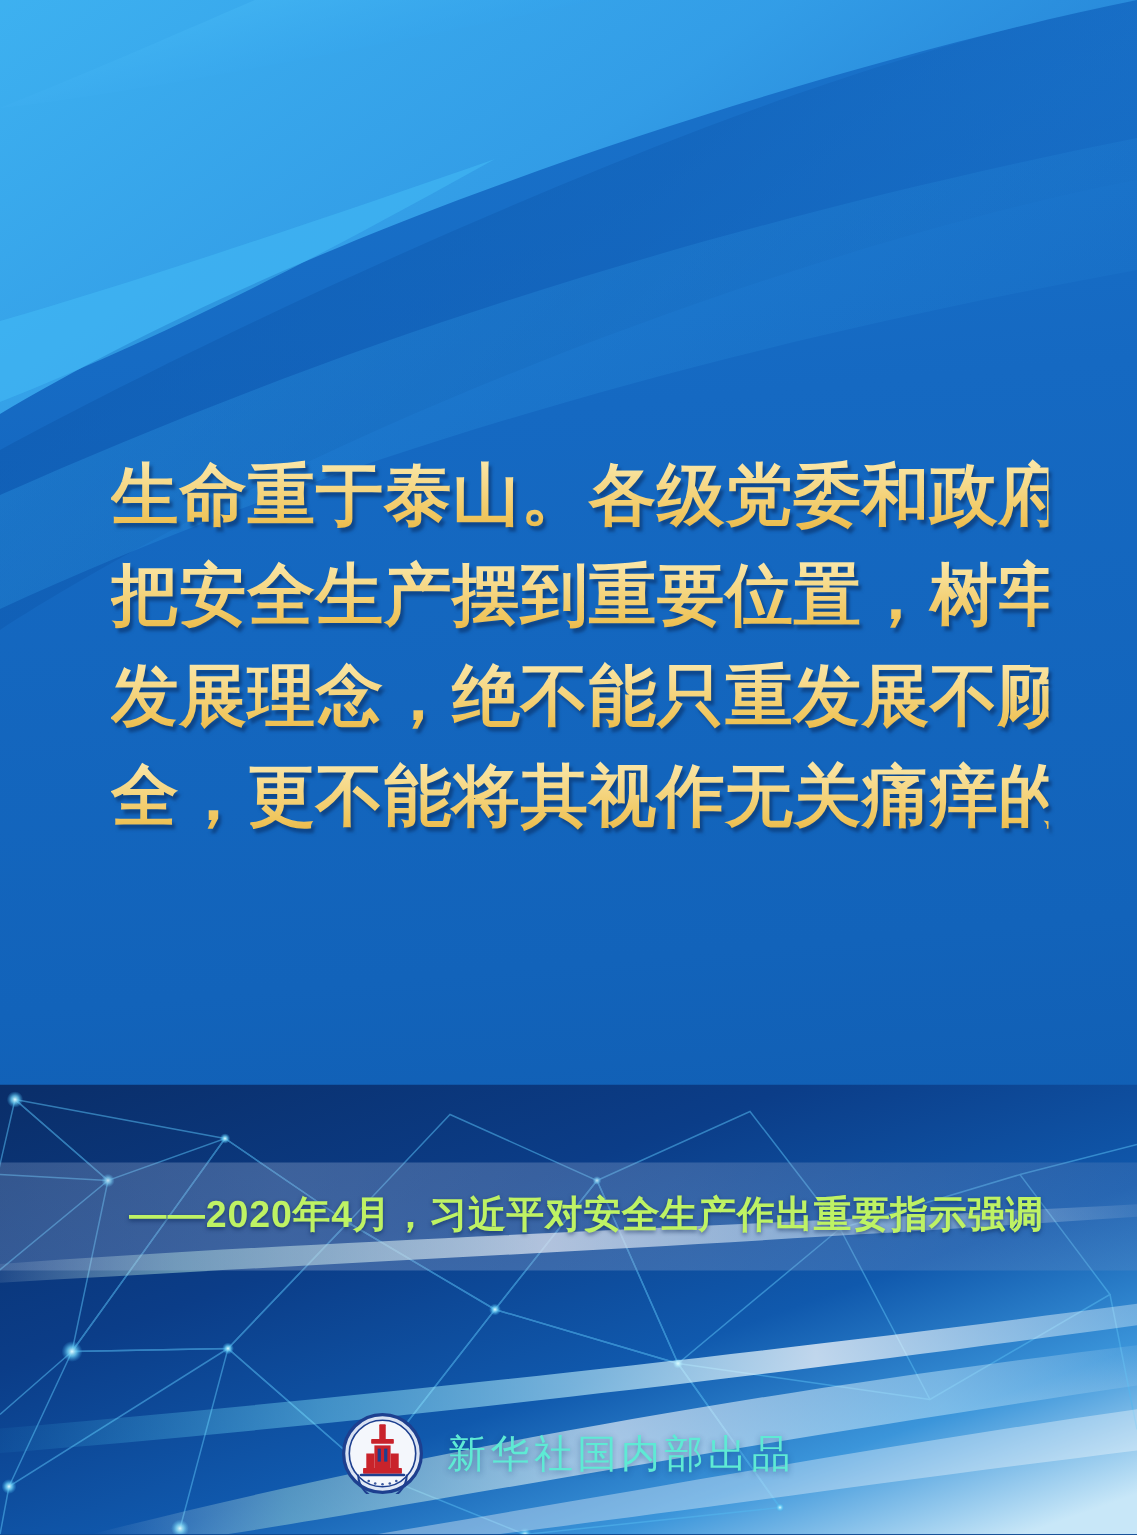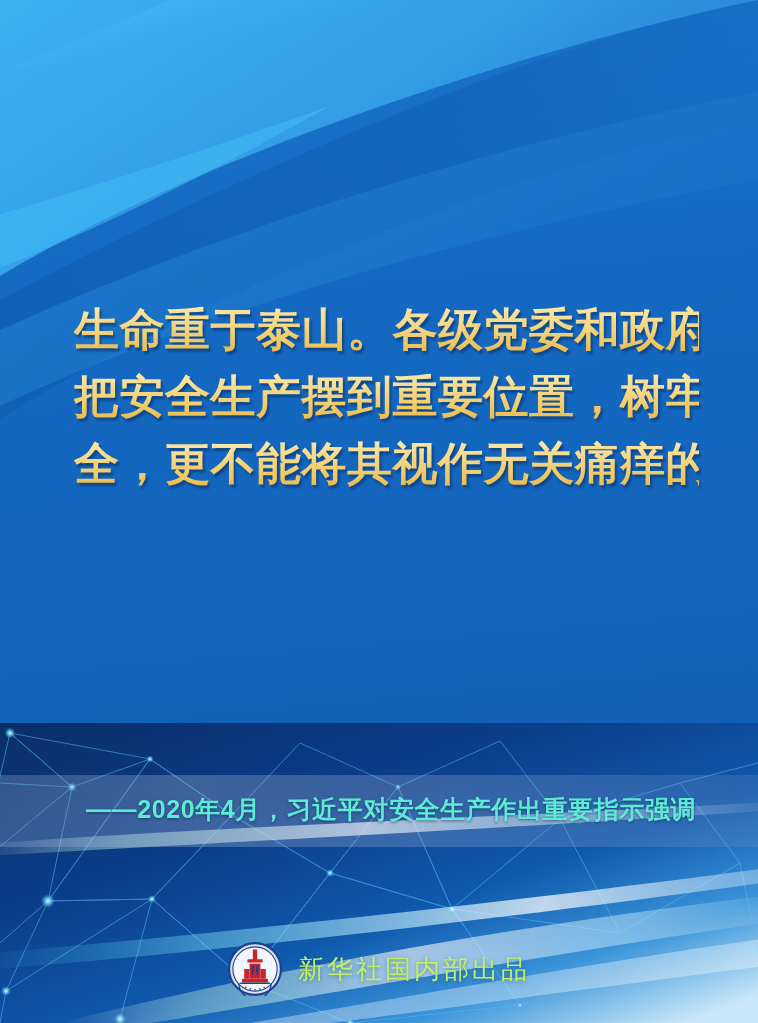--- a/index.html
+++ b/index.html
@@ -63,21 +63,21 @@
         rgba(158,178,214,0.34) 25%,
         rgba(150,172,210,0.30) 60%,
         rgba(120,148,196,0.22) 100%);
     z-index: 5;
   }
   .attrib-text {
     position: absolute;
     left: 86px;
     top: 793px;
     z-index: 7;
-    color: #5eead4;
+    color: #bef264;
     font-size: 25px;
     font-weight: 700;
     letter-spacing: 0.6px;
     white-space: nowrap;
     text-shadow: 0 1px 3px rgba(4, 30, 74, 0.55);
   }
 
   
   .footer {
     position: absolute;
@@ -86,21 +86,21 @@
     width: 758px;
     height: 62px;
     display: flex;
     align-items: center;
     justify-content: center;
     gap: 16px;
     z-index: 8;
   }
   .footer-mark { width: 54px; height: 54px; display: block; }
   .footer-text {
-    color: #bef264;
+    color: #5eead4;
     font-size: 26px;
     letter-spacing: 3px;
     font-weight: 400;
     white-space: nowrap;
     text-shadow: 0 1px 4px rgba(10, 50, 110, 0.45);
   }
 </style>
 </head>
 <body>
 
@@ -221,20 +221,21 @@
         <path d="M250,300 C420,272 600,238 790,212 L790,240 C610,262 430,288 330,300 Z" fill="#ffffff" opacity="0.35"></path>
       </g>
     </g>
   </svg>
 
   <div class="attrib-band"></div>
 
   <div class="quote">
     <div class="quote-line">生命重于泰山。各级党委和政府务必</div>
     <div class="quote-line">把安全生产摆到重要位置，树牢安全</div>
+    <div class="quote-line">发展理念，绝不能只重发展不顾安</div>
     <div class="quote-line">全，更不能将其视作无关痛痒的事,</div>
   </div>
 
   <div class="attrib-text">——2020年4月，习近平对安全生产作出重要指示强调</div>
 
   <div class="footer">
     <svg class="footer-mark" viewBox="0 0 100 100">
       <circle cx="50" cy="50" r="48" fill="#e9eef8" opacity="0.92"></circle>
       <circle cx="50" cy="50" r="48" fill="none" stroke="#1d3f8f" stroke-width="4"></circle>
       <circle cx="50" cy="50" r="41" fill="#f4f7fc"></circle>

